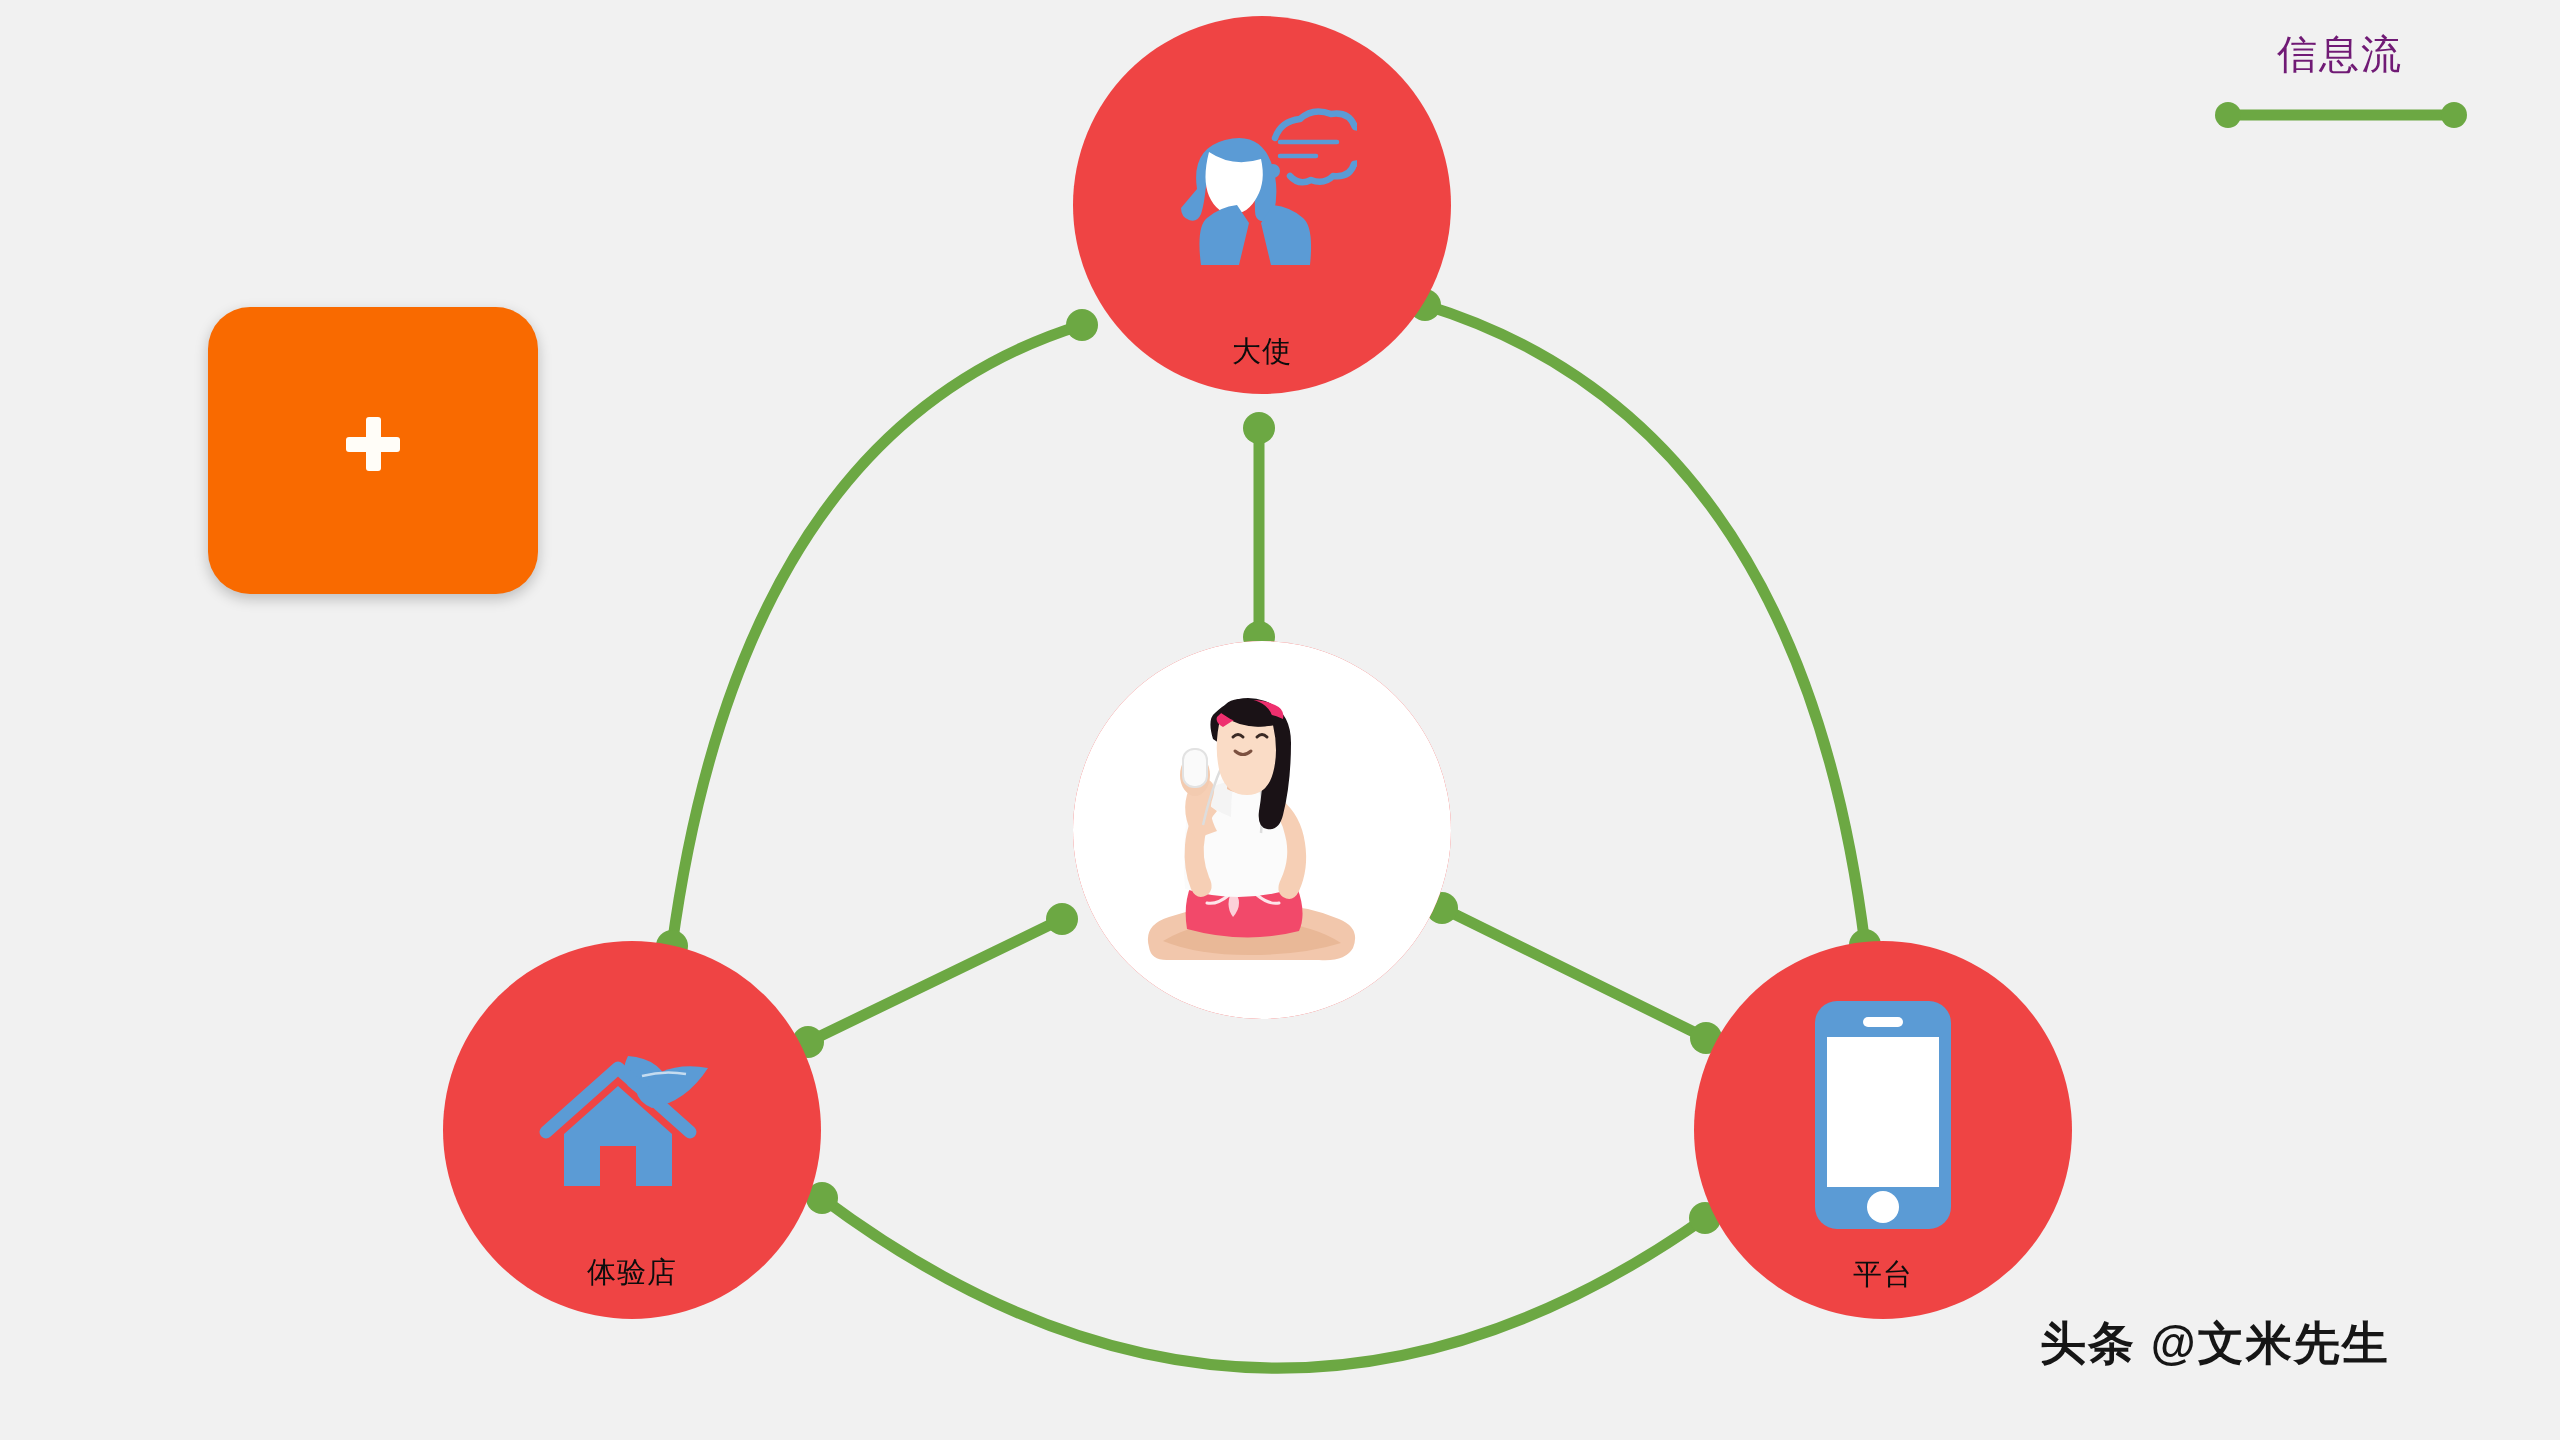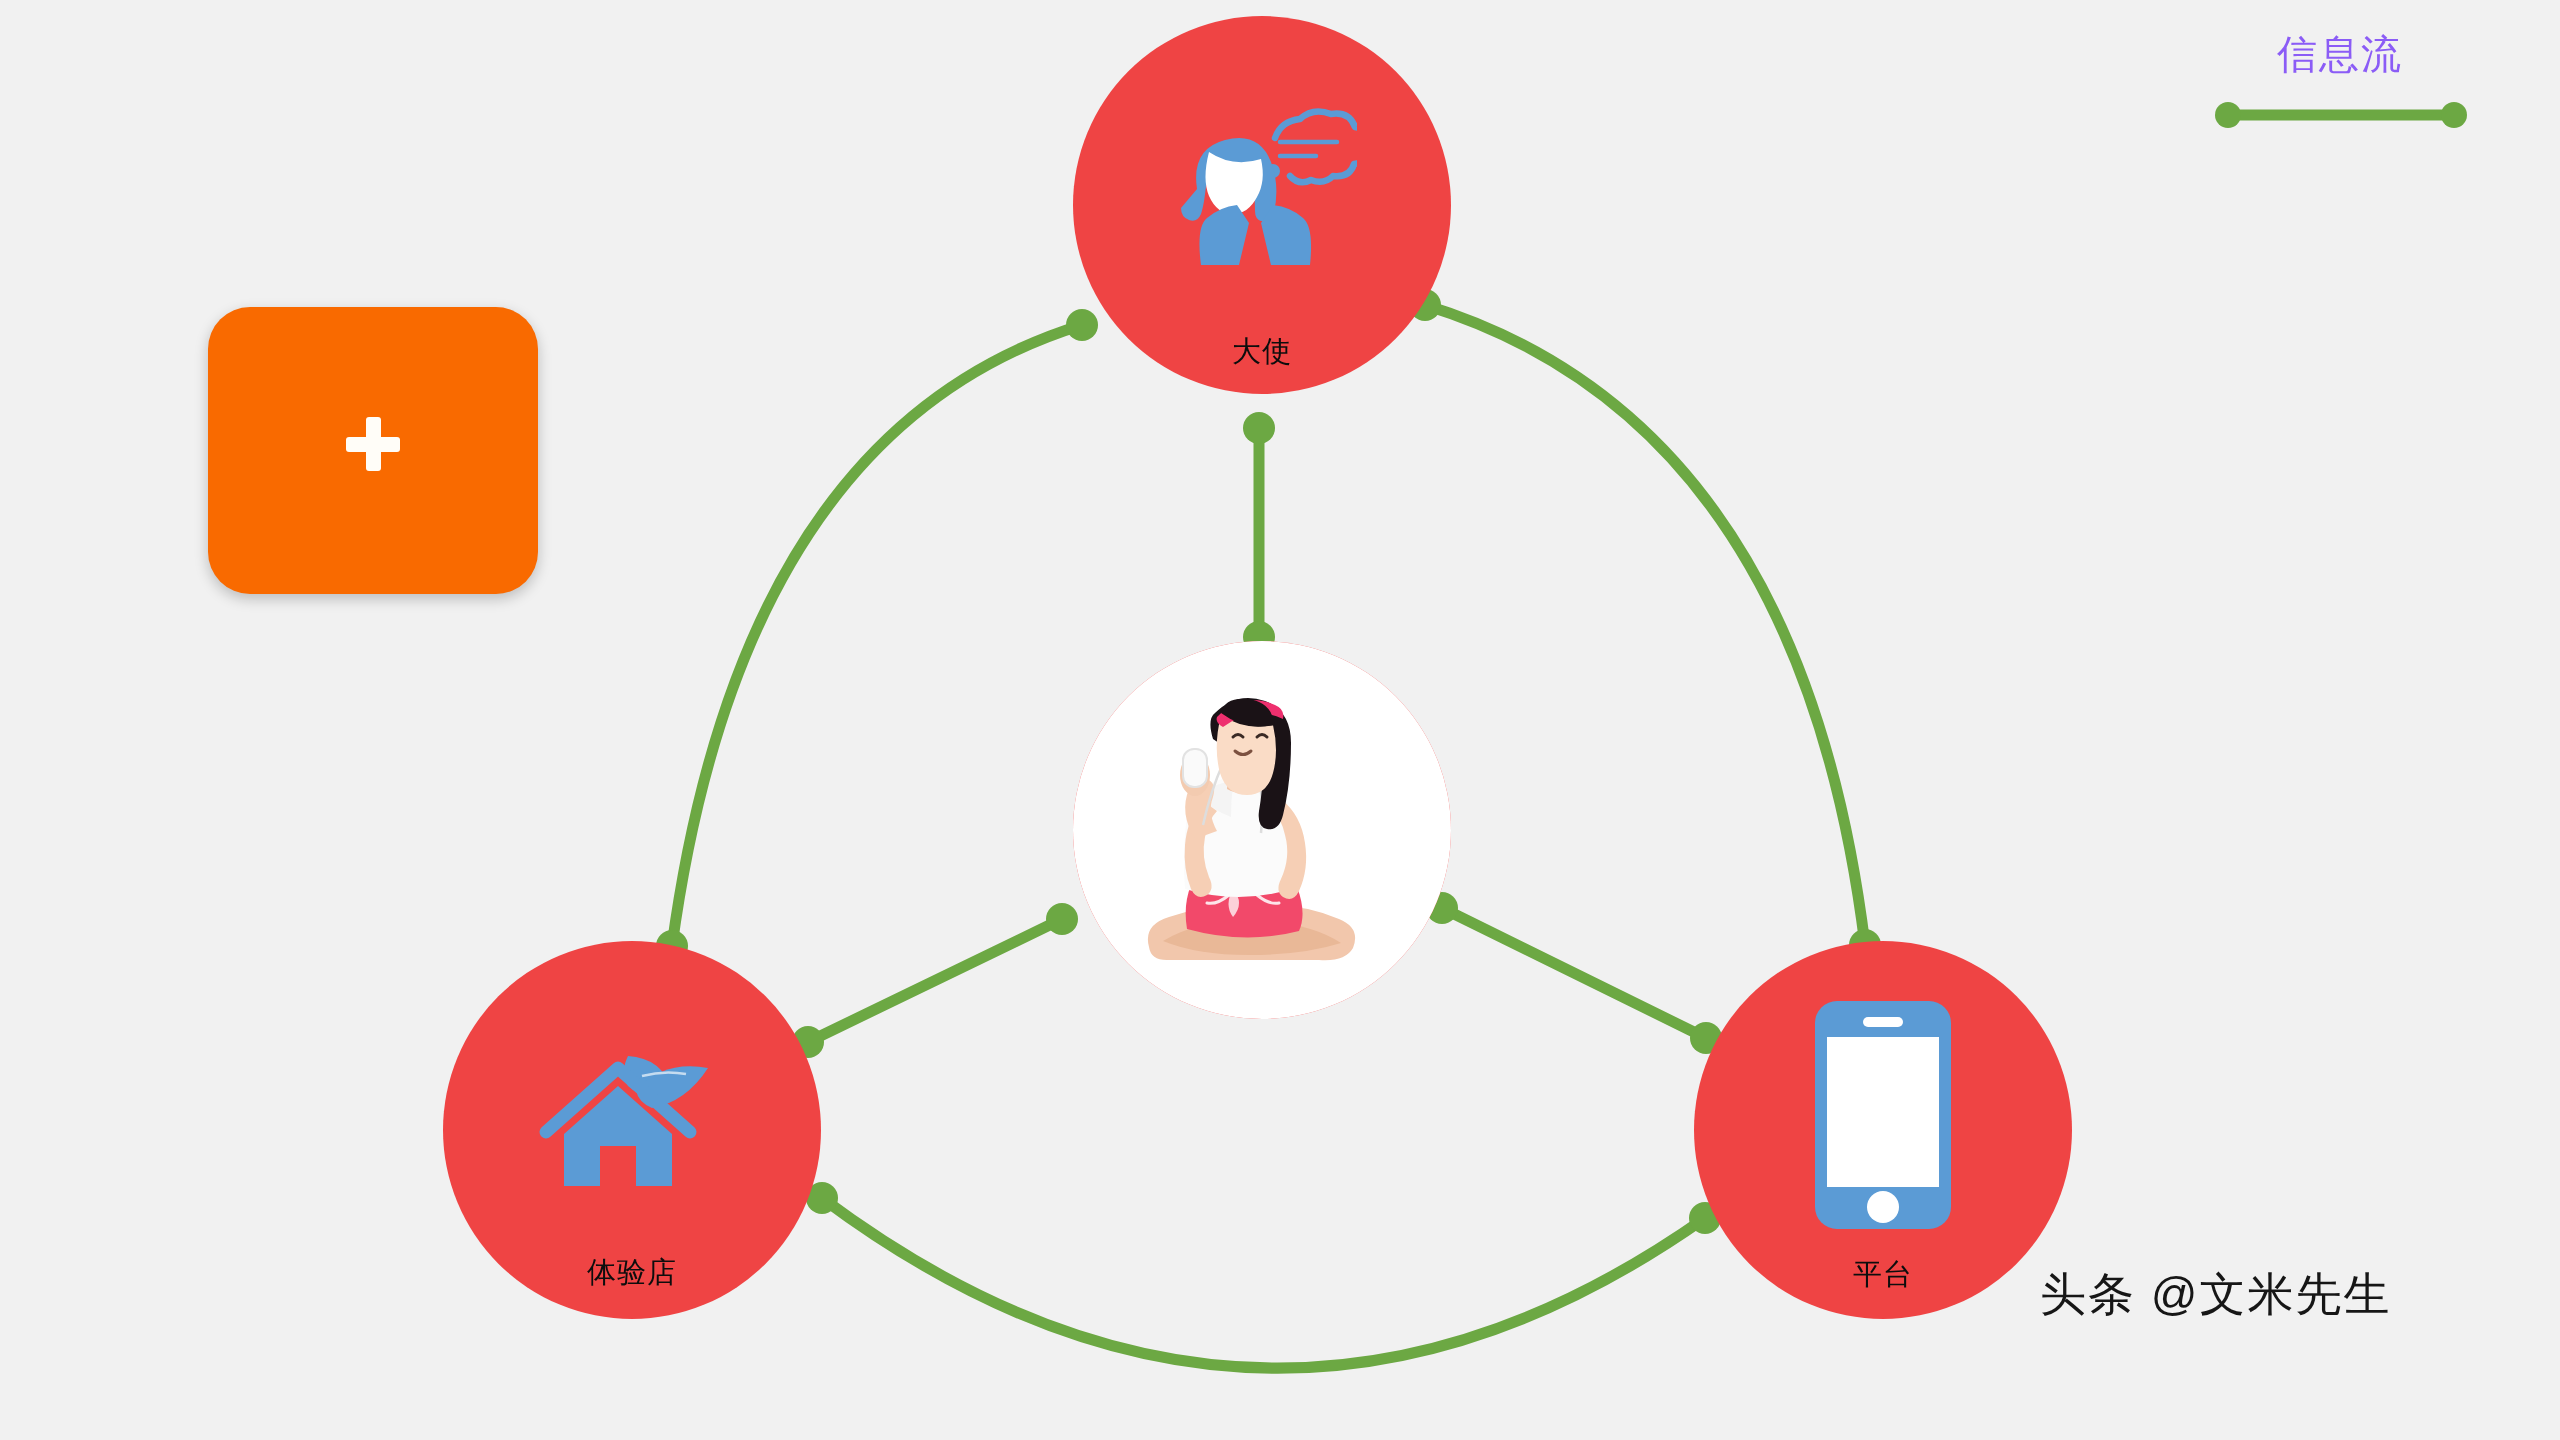--- a/index.html
+++ b/index.html
@@ -145,40 +145,40 @@
     width: 290px;
     height: 110px;
   }
   #legend-title {
     position: absolute;
     left: 0; top: 0;
     width: 290px;
     text-align: center;
     font-size: 40px;
     line-height: 1.2;
-    color: #8b5cf6;
+    color: #701a75;
     letter-spacing: 2px;
     white-space: nowrap;
   }
   #legend-swatch {
     position: absolute;
     left: 20px;
     top: 72px;
     width: 252px;
     height: 26px;
   }
 
   
   #watermark {
     position: absolute;
     left: 2040px;
-    top: 1271px;
+    top: 1320px;
     font-size: 46px;
     line-height: 1;
-    font-weight: normal;
+    font-weight: bold;
     color: #161616;
     letter-spacing: 2px;
     white-space: nowrap;
     font-family: "Liberation Sans", "DejaVu Sans", sans-serif;
   }
 </style>
 </head>
 <body>
 
 <div id="canvas">

